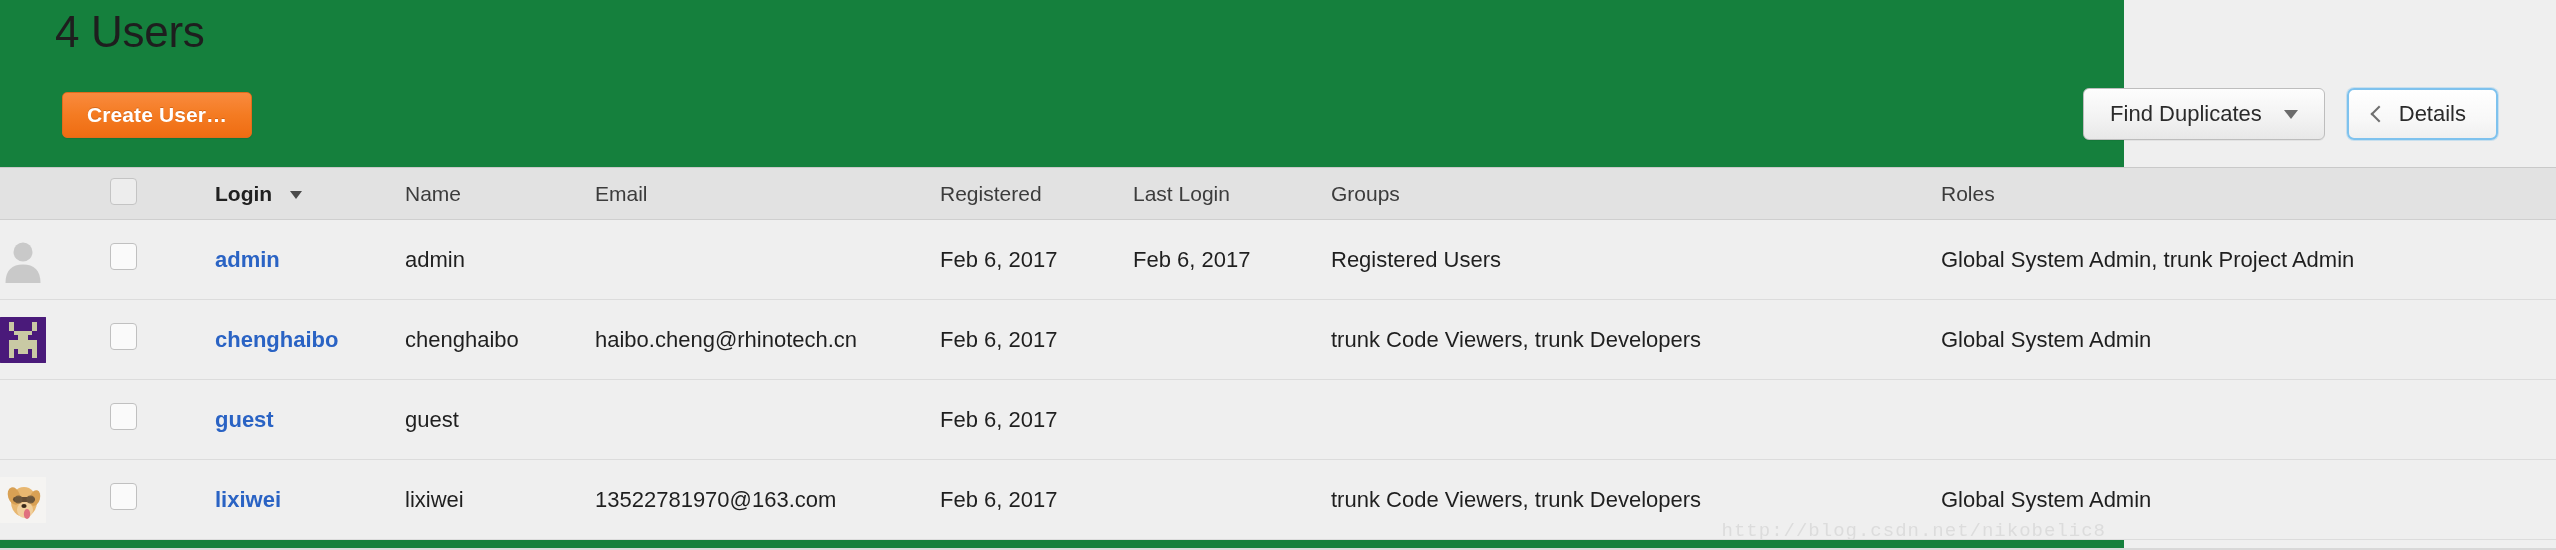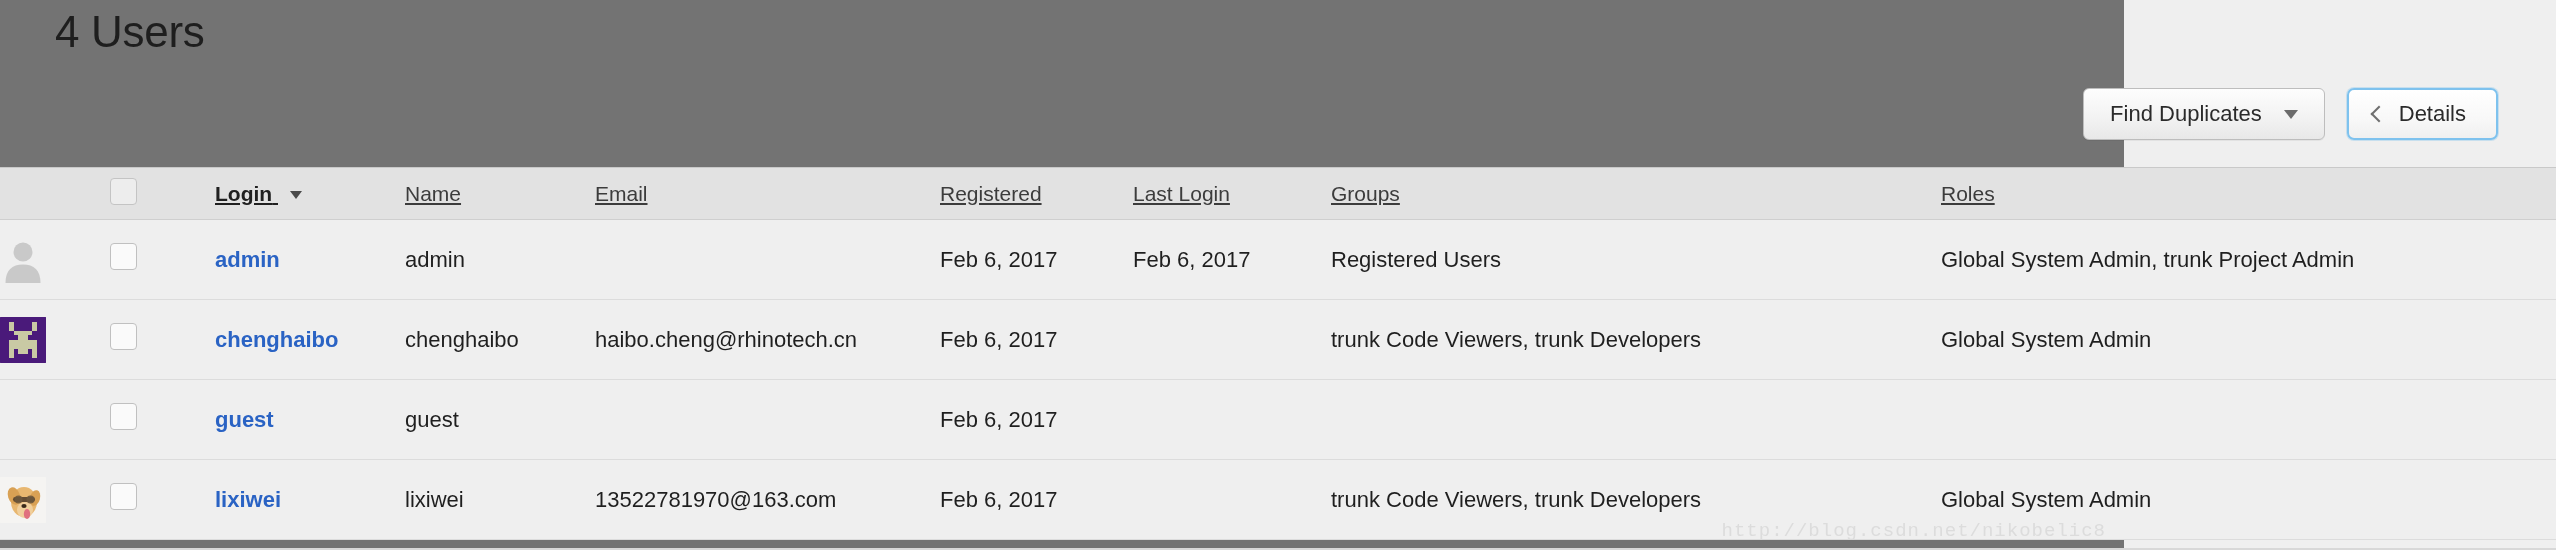--- a/index.html
+++ b/index.html
@@ -8,21 +8,21 @@
     height: 550px;
     overflow: hidden;
     background: #efefef;
     font-family: "Liberation Sans", sans-serif;
     -webkit-font-smoothing: antialiased;
   }
   #app {
     position: relative;
     width: 2124px;
     height: 550px;
-    background: #737373;
+    background: #15803d;
   }
 
   
   .page-head {
     position: absolute;
     left: 0; top: 0;
     width: 2556px;
     height: 155px;
   }
   .page-title {
@@ -125,21 +125,20 @@
     border-bottom: 1px solid #cfcfcf;
   }
   .user-table th {
     height: 52px;
     text-align: left;
     font-size: 21px;
     font-weight: 400;
     color: #3c3c3c;
     padding: 0;
     vertical-align: middle;
-    text-decoration: underline;
   }
   .user-table th.sorted {
     font-weight: bold;
     color: #202020;
   }
   .sort-caret {
     display: inline-block;
     margin-left: 12px;
     width: 0; height: 0;
     border-left: 6px solid transparent;
@@ -248,20 +247,23 @@
   }
 </style>
 </head>
 <body>
 
 <div id="app">
 
   <div class="page-head">
     <div class="page-title">4 Users</div>
 
+    <div class="create-user-button">
+      <span>Create User…</span>
+    </div>
 
     <div class="header-actions">
       <div class="gray-button">
         <span>Find Duplicates</span>
         <span class="caret-down"></span>
       </div>
       <div class="details-button">
         <span class="chevron-left"></span>
         <span>Details</span>
       </div>

